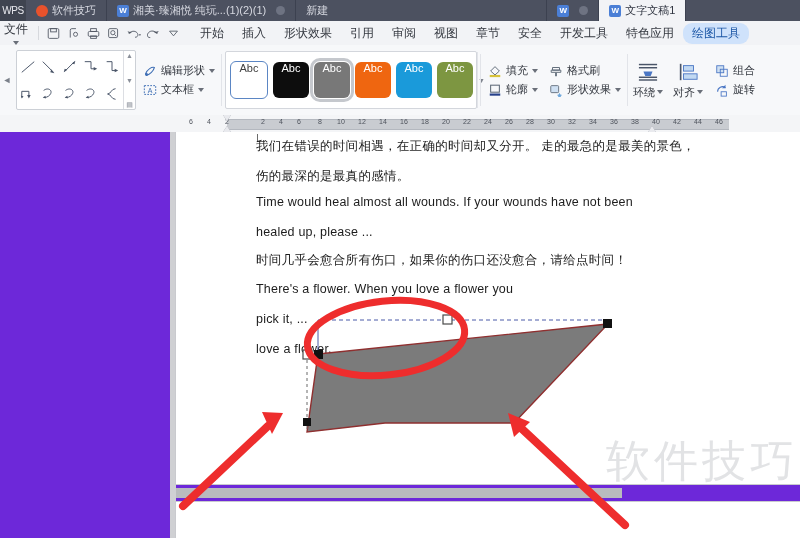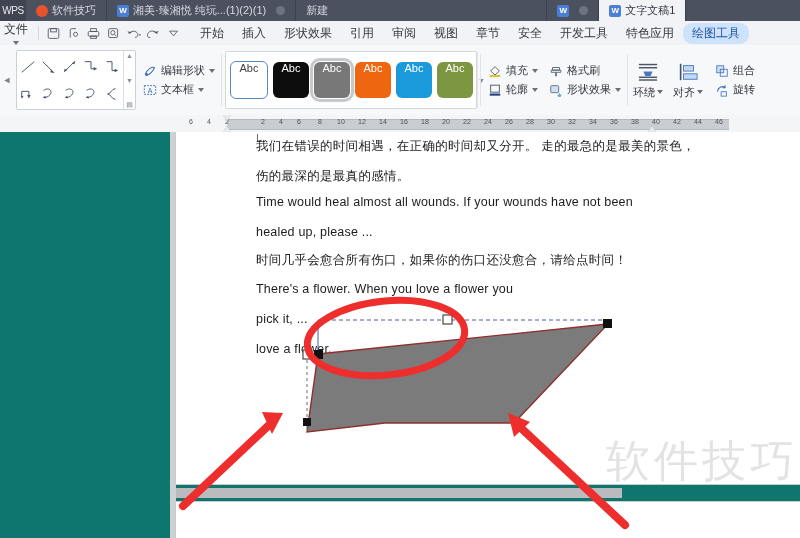--- a/index.html
+++ b/index.html
@@ -105,21 +105,21 @@
     font-size:7px;color:#4e535c;
   }
   .ruler .tick{position:absolute;top:3px;transform:translateX(-50%);}
   .ruler .band{position:absolute;left:47px;top:4px;height:9px;background:#c9ccd1;border-top:1px solid #b4b8bf;border-bottom:1px solid #b4b8bf;}
   .ind{position:absolute;width:0;height:0;}
   .ind.top{border-left:4px solid transparent;border-right:4px solid transparent;border-top:6px solid #e9eaee;filter:drop-shadow(0 0 .5px #8c9099);}
   .ind.bot{border-left:4px solid transparent;border-right:4px solid transparent;border-bottom:6px solid #e9eaee;filter:drop-shadow(0 0 .5px #8c9099);}
 
   
   .workspace{
-    position:absolute;left:0;top:132px;width:800px;height:406px;background:#0f766e;overflow:hidden;
+    position:absolute;left:0;top:132px;width:800px;height:406px;background:#6d28d9;overflow:hidden;
   }
   .page{
     position:absolute;left:176px;top:0;width:624px;height:352px;background:#fff;
     box-shadow:0 0 0 1px #c9cace;
   }
   .page2{
     position:absolute;left:176px;top:370px;width:624px;height:36px;background:#fff;
     box-shadow:0 0 0 1px #c9cace;
   }
   .pagebreak{

